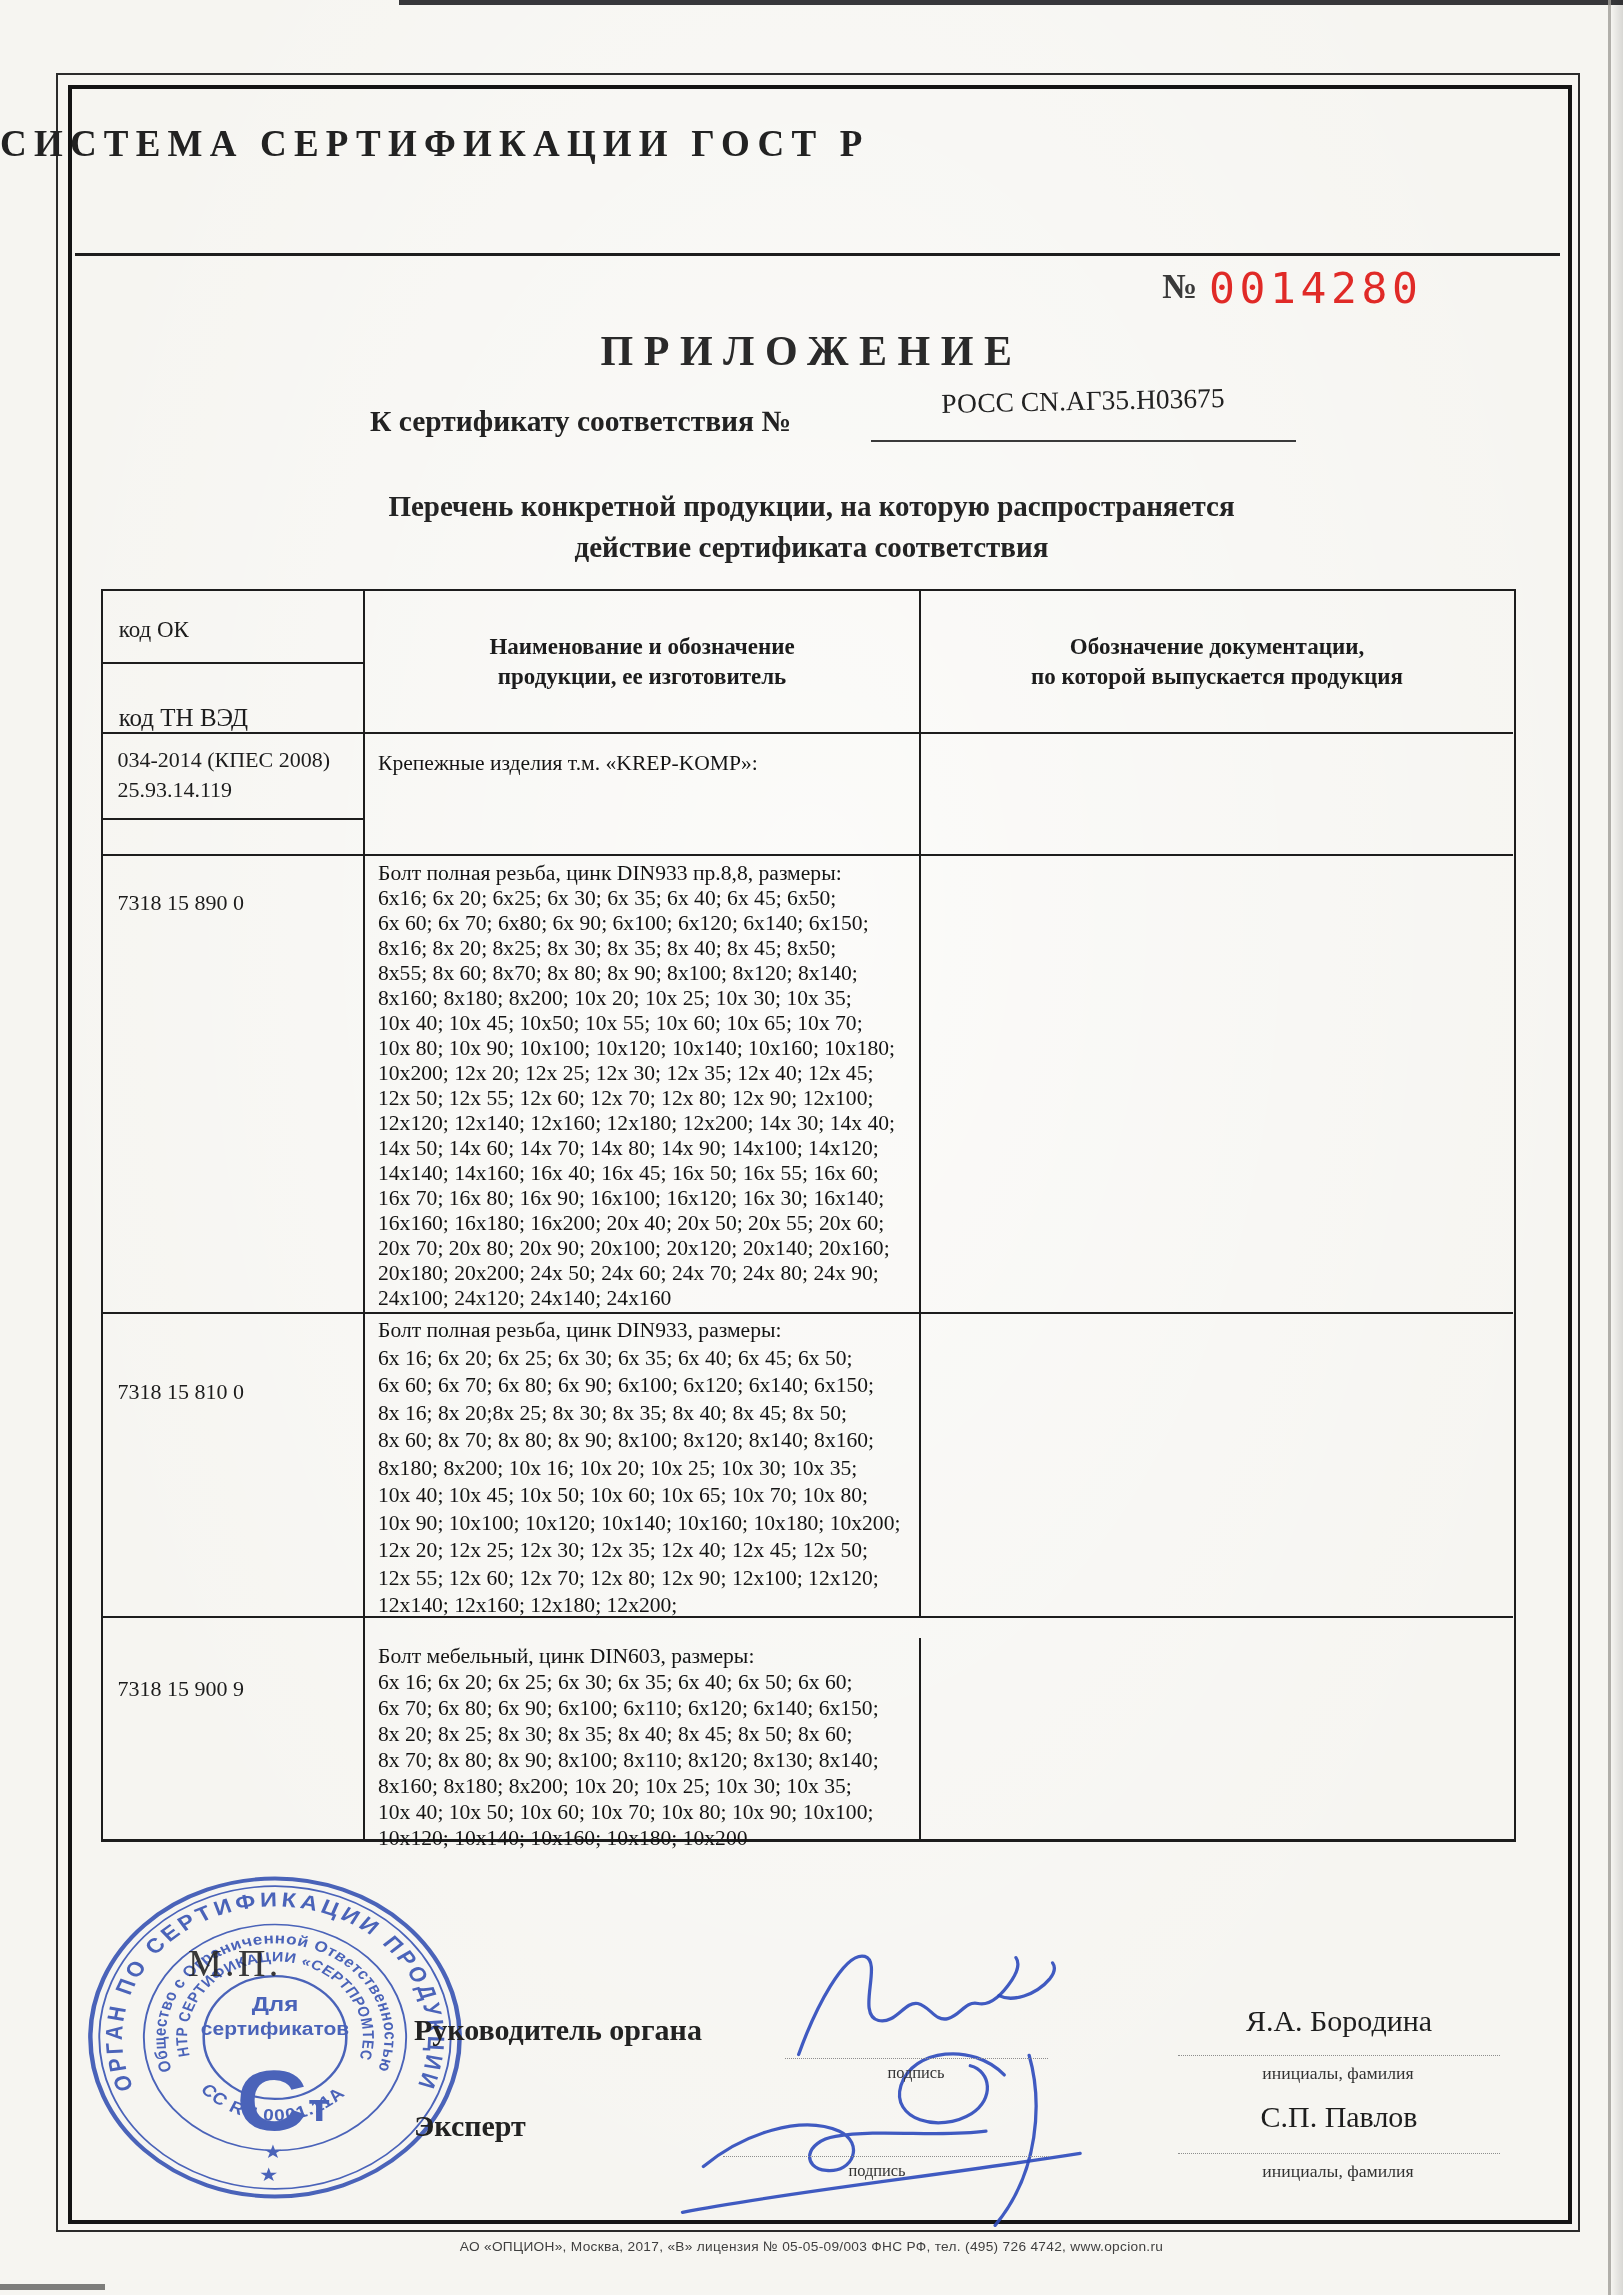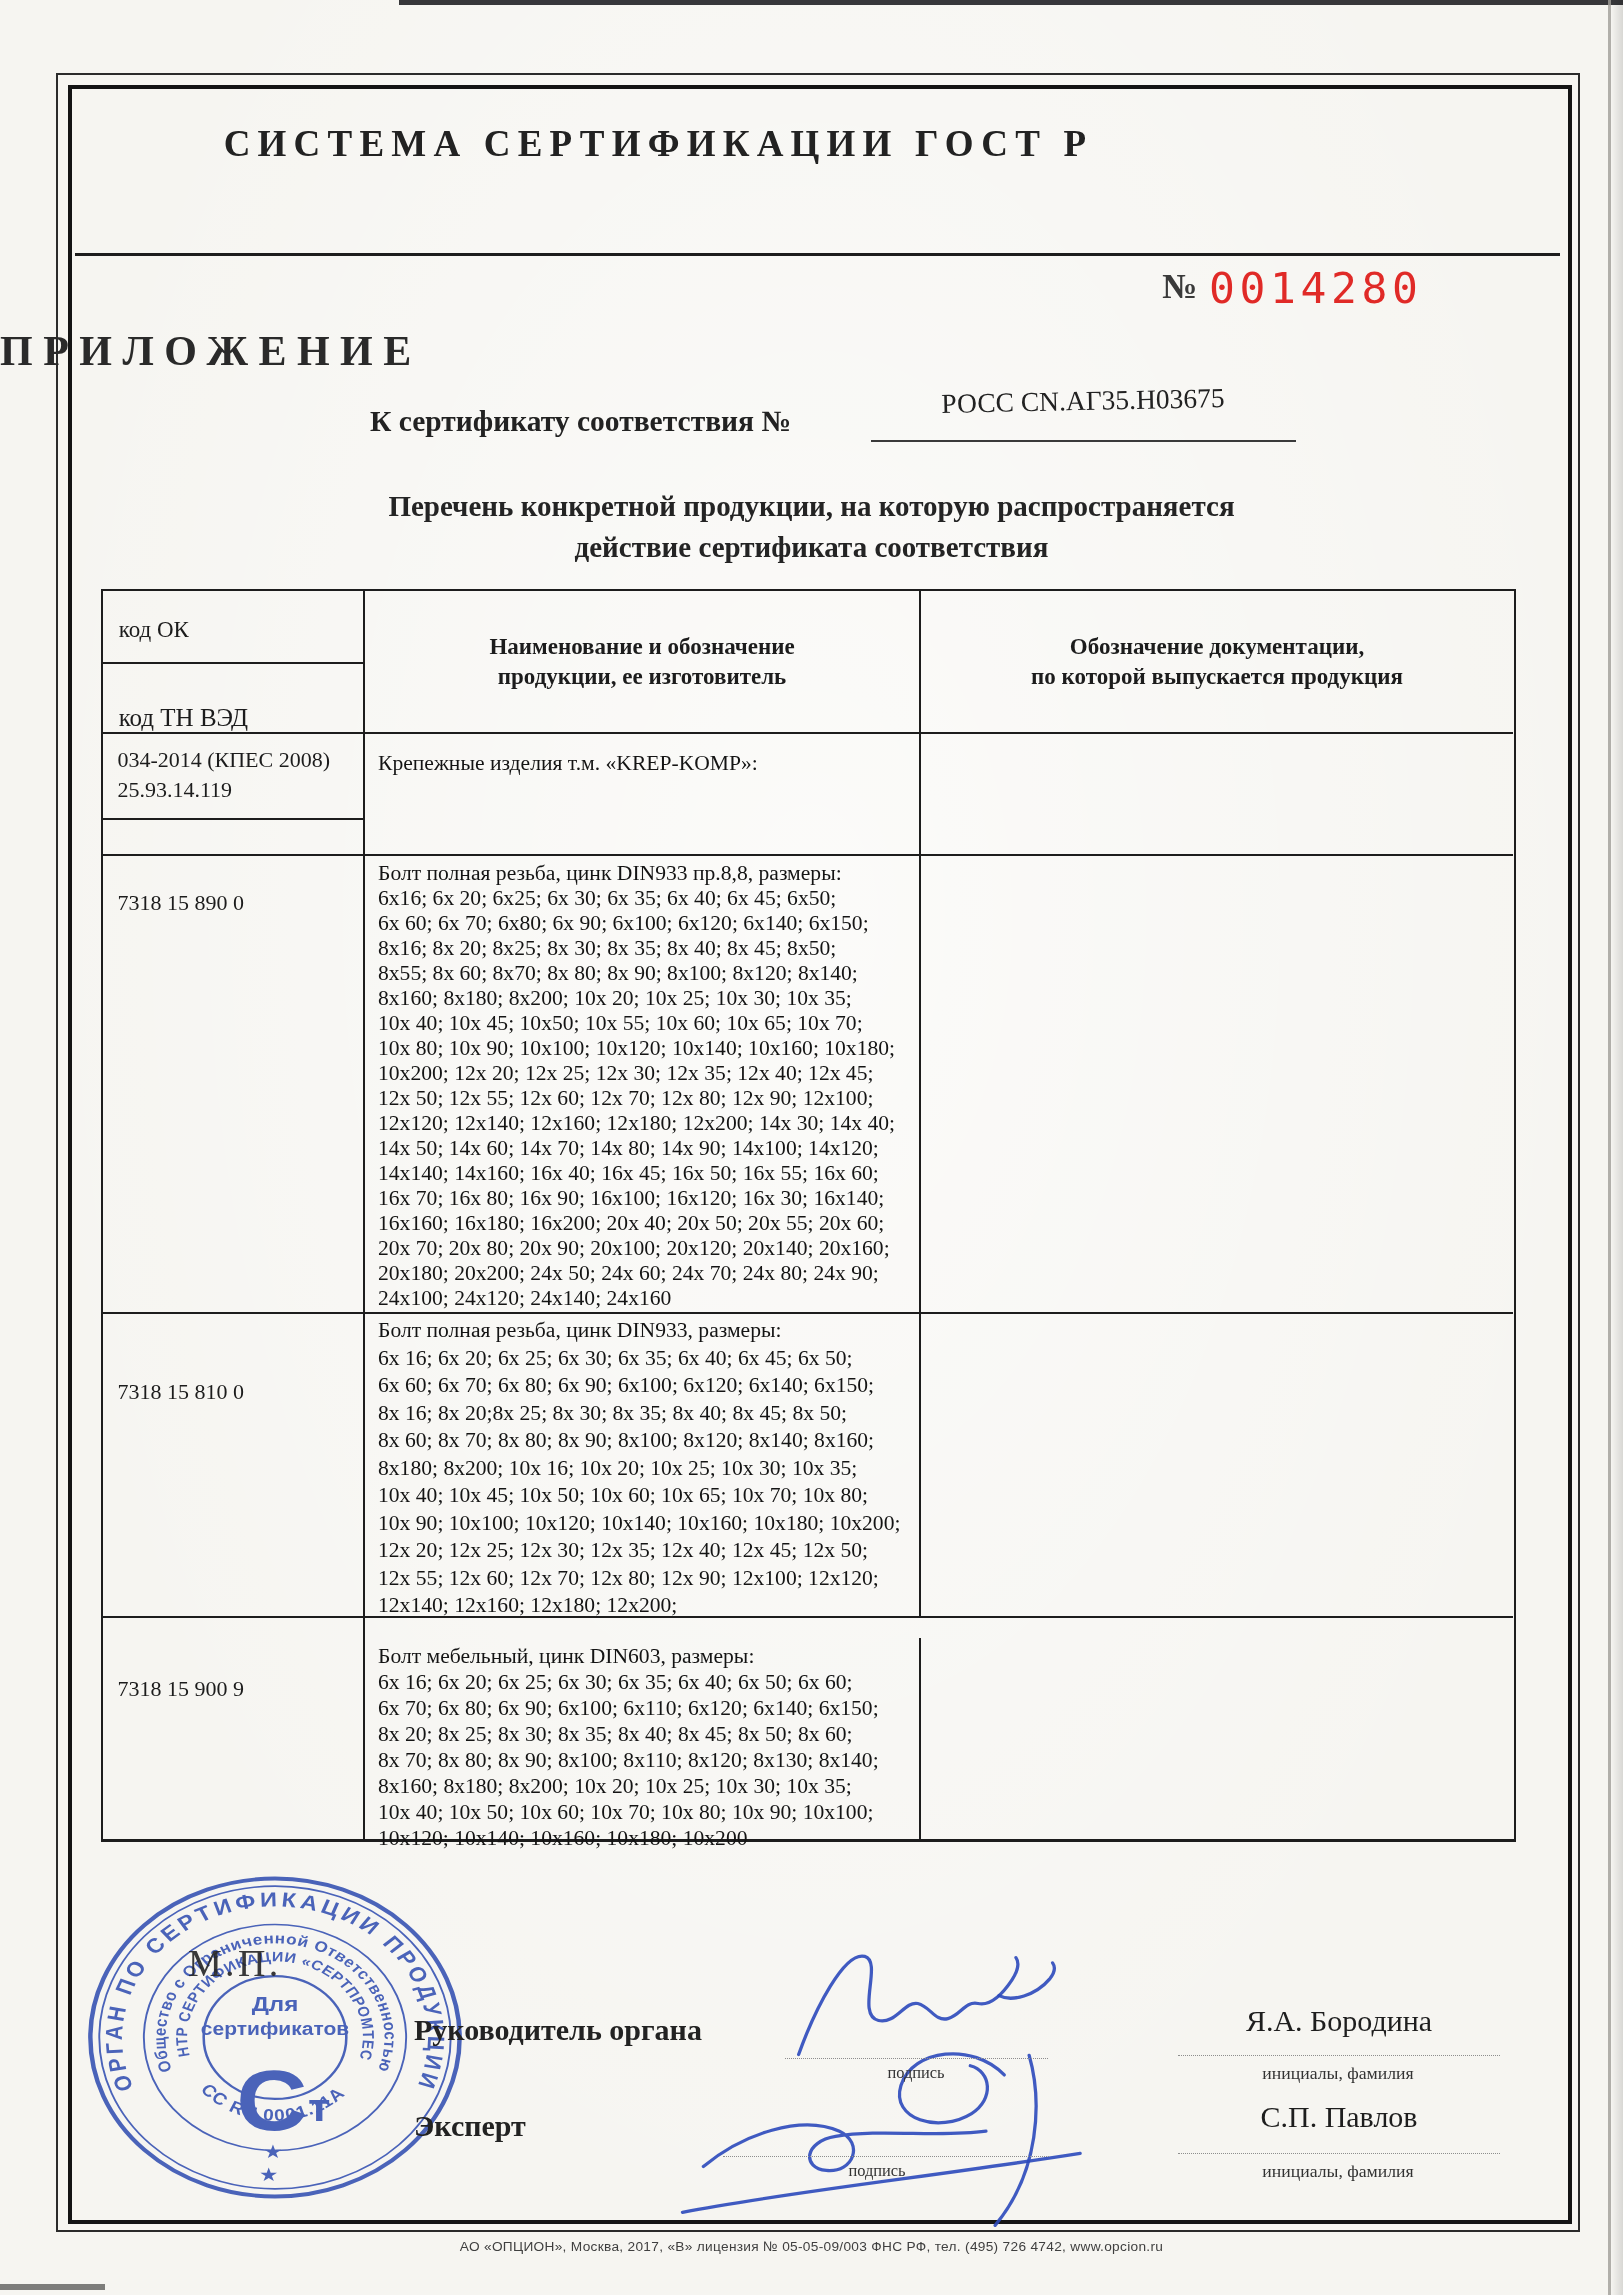--- a/index.html
+++ b/index.html
@@ -16,31 +16,31 @@
   .scan-top-strip { position:absolute; left:399px; top:0; width:1224px; height:4.6px; background:#15151a; opacity:.85; }
   .scan-right-edge { position:absolute; right:11.8px; top:0; width:3.3px; height:2295px; background:#a09e99; opacity:.8; }
   .scan-right-shadow { position:absolute; right:0; top:0; width:11.8px; height:2295px; background:linear-gradient(to right, rgba(0,0,0,0), rgba(0,0,0,.12)); }
   .scan-bottom-mark { position:absolute; left:0; top:2284px; width:105px; height:5.9px; background:#1a1a1a; opacity:.55; }
 
   
   .frame-outer { position:absolute; left:56px; top:73px; width:1520px; height:2155px; border:2px solid #2b2b2b; }
   .frame-inner { position:absolute; left:68px; top:85px; width:1496px; height:2131px; border:4.6px solid #141414; }
 
   
-  .sys-title { position:absolute; left:0; top:122px; width:1317px; text-align:center;
+  .sys-title { position:absolute; left:0; top:122px; width:1317px; text-align:left;
     font-size:37px; font-weight:bold; letter-spacing:7.2px; color:#222; }
   .agency { position:absolute; left:0; top:179px; width:1623px; text-align:center;
     font-size:27px; font-weight:bold; letter-spacing:1.3px; color:#222; }
   .head-rule { position:absolute; left:75px; top:253px; width:1485px; height:3.3px; background:#1d1d1d; }
 
   .number-wrap { position:absolute; left:1162px; top:267px; }
   .number-sign { display:inline-block; font-size:35px; font-weight:bold; color:#3a3a3a; vertical-align:top; margin-right:11.8px; }
   .number-value { display:inline-block; font-family:"DejaVu Sans Mono", monospace; font-size:43px; letter-spacing:4.6px; color:#e02a27; margin-top:-3.9px; }
 
-  .appendix-title { position:absolute; left:0; top:327px; width:1623px; text-align:left;
+  .appendix-title { position:absolute; left:0; top:327px; width:1623px; text-align:center;
     font-size:42px; font-weight:bold; letter-spacing:10.5px; color:#2a2a2a; }
 
   .cert-label { position:absolute; left:370px; top:405px; font-size:29.5px; font-weight:bold; color:#222; }
   .cert-number { position:absolute; left:857px; top:385px; width:452px; text-align:center; font-size:27.5px; color:#222; transform:rotate(-1.2deg); }
   .cert-underline { position:absolute; left:871px; top:440px; width:425px; height:2px; background:#3a3a3a; }
 
   .subtitle { position:absolute; left:0; width:1623px; text-align:center; font-size:29px; font-weight:bold; color:#242424; }
   .subtitle.l1 { top:490px; }
   .subtitle.l2 { top:531px; }
 

